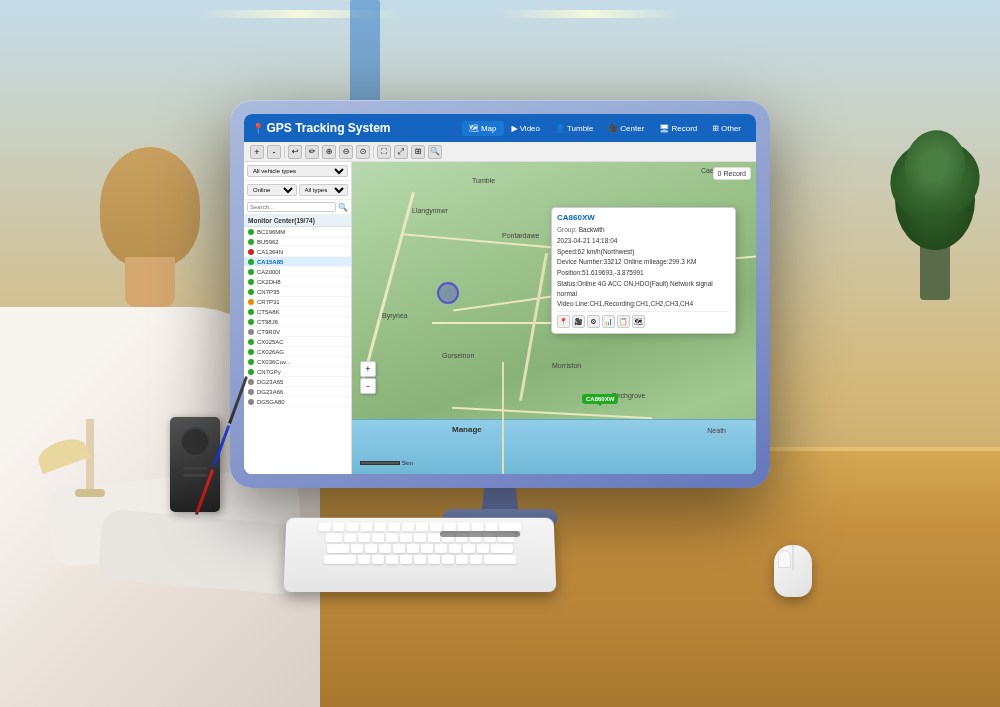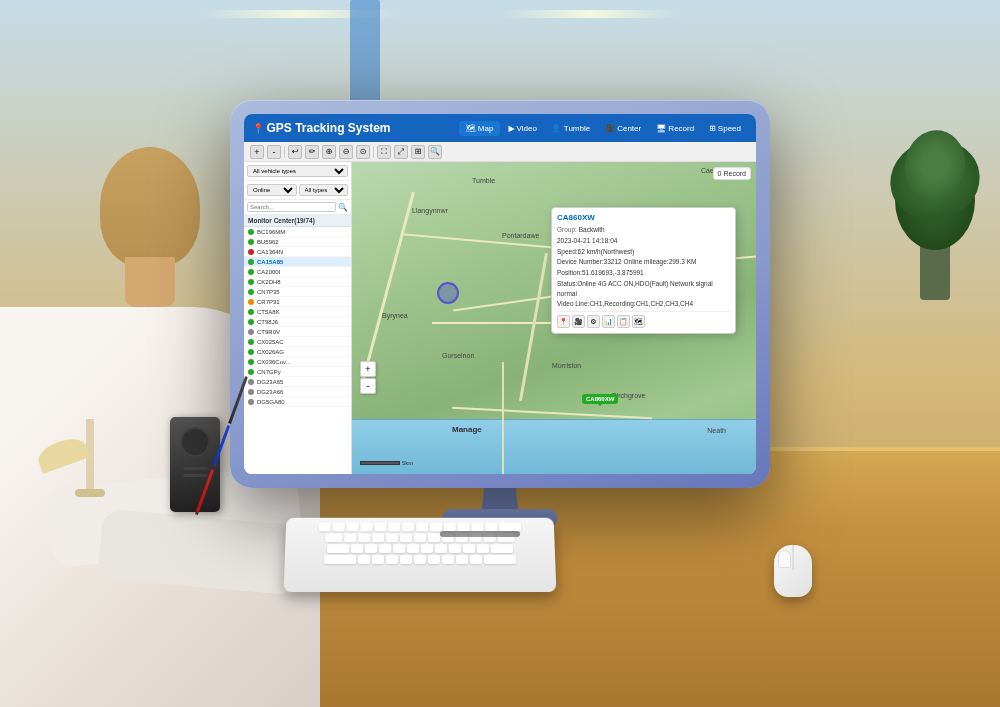--- a/index.html
+++ b/index.html
@@ -104,21 +104,21 @@
         <div style="display:flex;align-items:center;gap:2px;padding:3px 7px;font-size:8px;color:white;cursor:pointer;">
           <span>🎥</span>
           <span>Center</span>
         </div>
         <div style="display:flex;align-items:center;gap:2px;padding:3px 7px;font-size:8px;color:white;cursor:pointer;">
           <span>🖥</span>
           <span>Record</span>
         </div>
         <div style="display:flex;align-items:center;gap:2px;padding:3px 7px;font-size:8px;color:white;cursor:pointer;">
           <span>⊞</span>
-          <span>Speed</span>
+          <span>Other</span>
         </div>
       </div>
     </div>
 
     <div style="background:#f0f0f0;border-bottom:1px solid #ddd;height:20px;display:flex;align-items:center;padding:0 6px;gap:3px;">
       <div style="width:14px;height:14px;background:#e0e0e0;border:1px solid #bbb;border-radius:2px;display:flex;align-items:center;justify-content:center;font-size:9px;cursor:pointer;">+</div>
       <div style="width:14px;height:14px;background:#e0e0e0;border:1px solid #bbb;border-radius:2px;display:flex;align-items:center;justify-content:center;font-size:9px;cursor:pointer;">-</div>
       <div style="width:1px;height:12px;background:#ccc;"></div>
       <div style="width:14px;height:14px;background:#e0e0e0;border:1px solid #bbb;border-radius:2px;display:flex;align-items:center;justify-content:center;font-size:8px;cursor:pointer;">↩</div>
       <div style="width:14px;height:14px;background:#e0e0e0;border:1px solid #bbb;border-radius:2px;display:flex;align-items:center;justify-content:center;font-size:8px;cursor:pointer;">✏</div>

